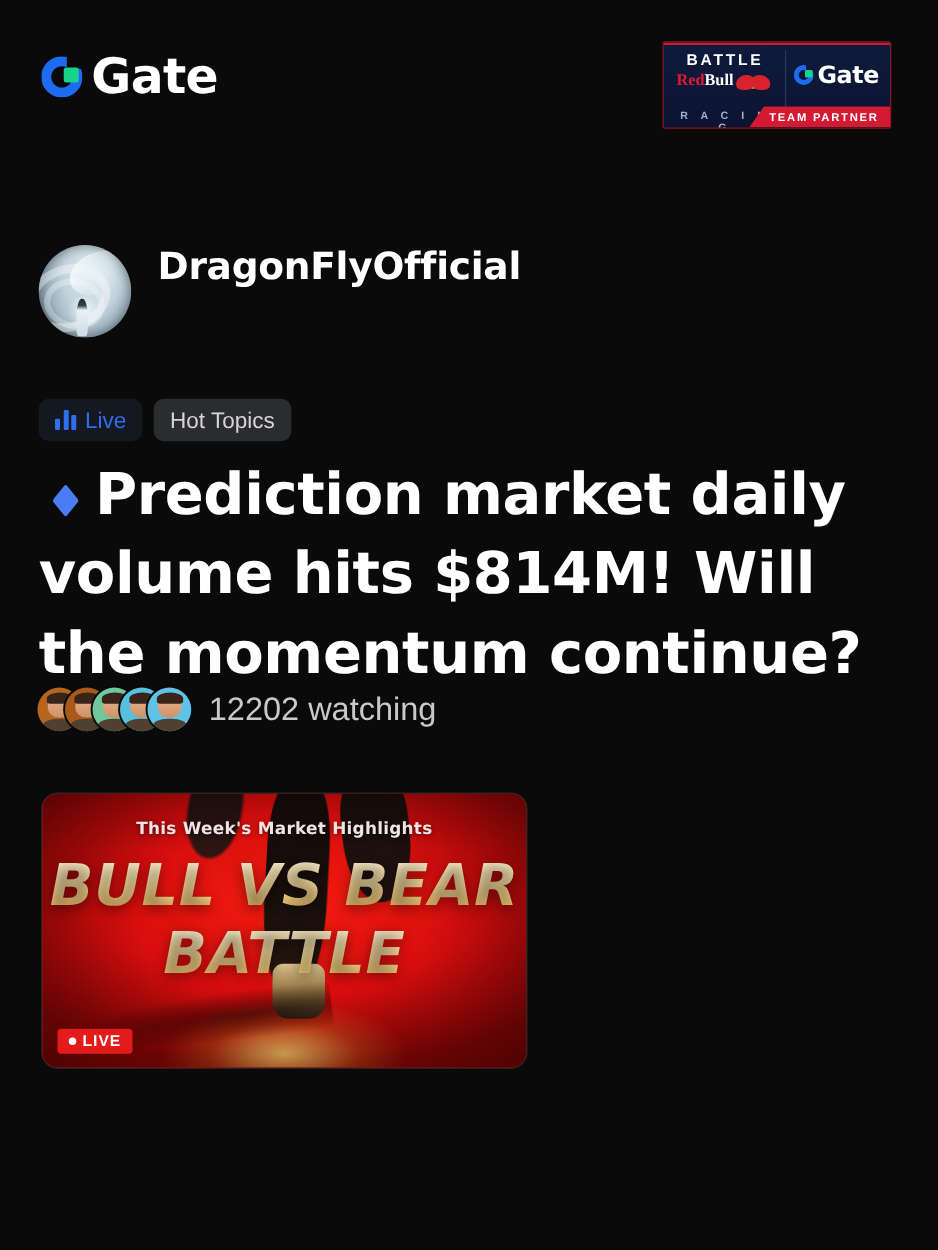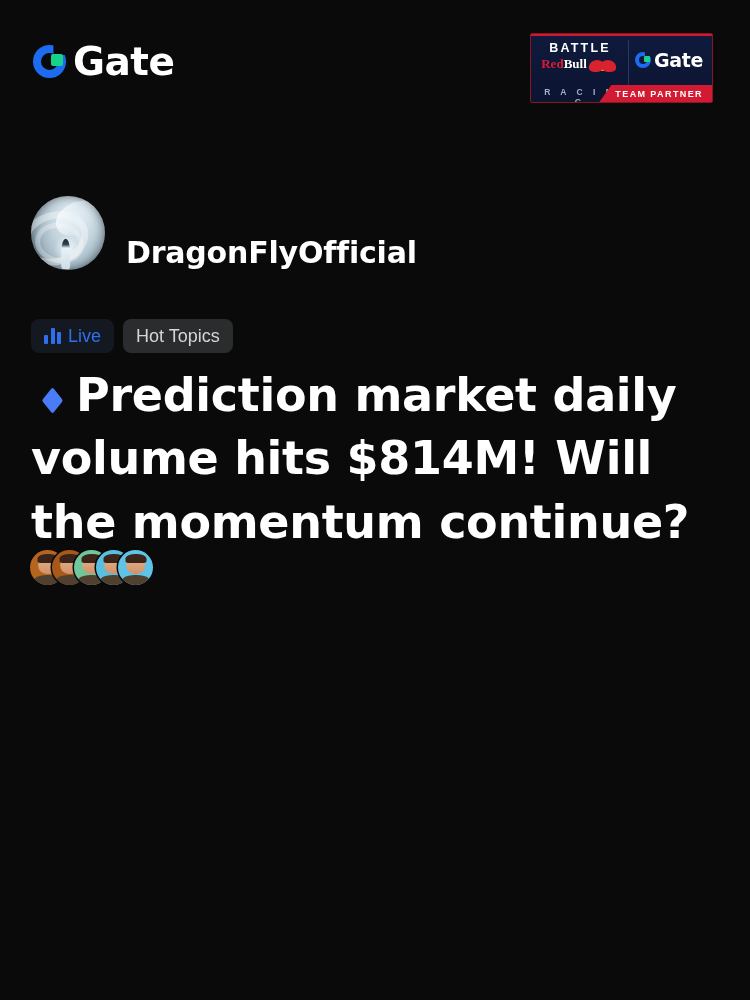--- a/index.html
+++ b/index.html
@@ -194,21 +194,21 @@
     clip-path: polygon(12px 0, 100% 0, 100% 100%, 0 100%);
     font-family: "Liberation Sans", sans-serif;
   }
 
   
   .profile {
     position: absolute;
     left: 31px;
     top: 196px;
     display: flex;
-    align-items: flex-end;
+    align-items: flex-start;
     gap: 21px;
   }
   .profile-avatar {
     width: 74px;
     height: 74px;
     border-radius: 50%;
     flex: 0 0 auto;
     background:
       radial-gradient(circle at 50% 72%, rgba(245,248,252,0.95) 0%, rgba(200,215,228,0.35) 22%, rgba(0,0,0,0) 42%),
       radial-gradient(ellipse at 58% 30%, #e9f1f6 0%, #c3d4dd 38%, #8fa6b3 70%, #5a6f7c 100%),
@@ -629,16 +629,35 @@
           <span class="body"></span>
           <span class="head"></span>
           <span class="hair"></span>
         </span>
       <span class="mini" style="background:#5fc3e8">
           <span class="body"></span>
           <span class="head"></span>
           <span class="hair"></span>
         </span>
     </div>
+    <span class="watching-count">12202 watching</span>
   </div>
 
+  <div class="thumb-card">
+    <span class="thumb-bg"></span>
+    <span class="thumb-leg3"></span>
+    <span class="thumb-leg2"></span>
+    <span class="thumb-leg"></span>
+    <span class="thumb-hoof"></span>
+    <span class="thumb-shadow"></span>
+    <span class="thumb-vignette"></span>
+
+    <div class="thumb-sub">This Week's Market Highlights</div>
+    <div class="thumb-line1">BULL VS BEAR</div>
+    <div class="thumb-line2">BATTLE</div>
+
+    <div class="live-badge">
+      <span class="dot"></span>
+      <span class="lbl">LIVE</span>
+    </div>
+  </div>
 
 </div>
 
 </body></html>

